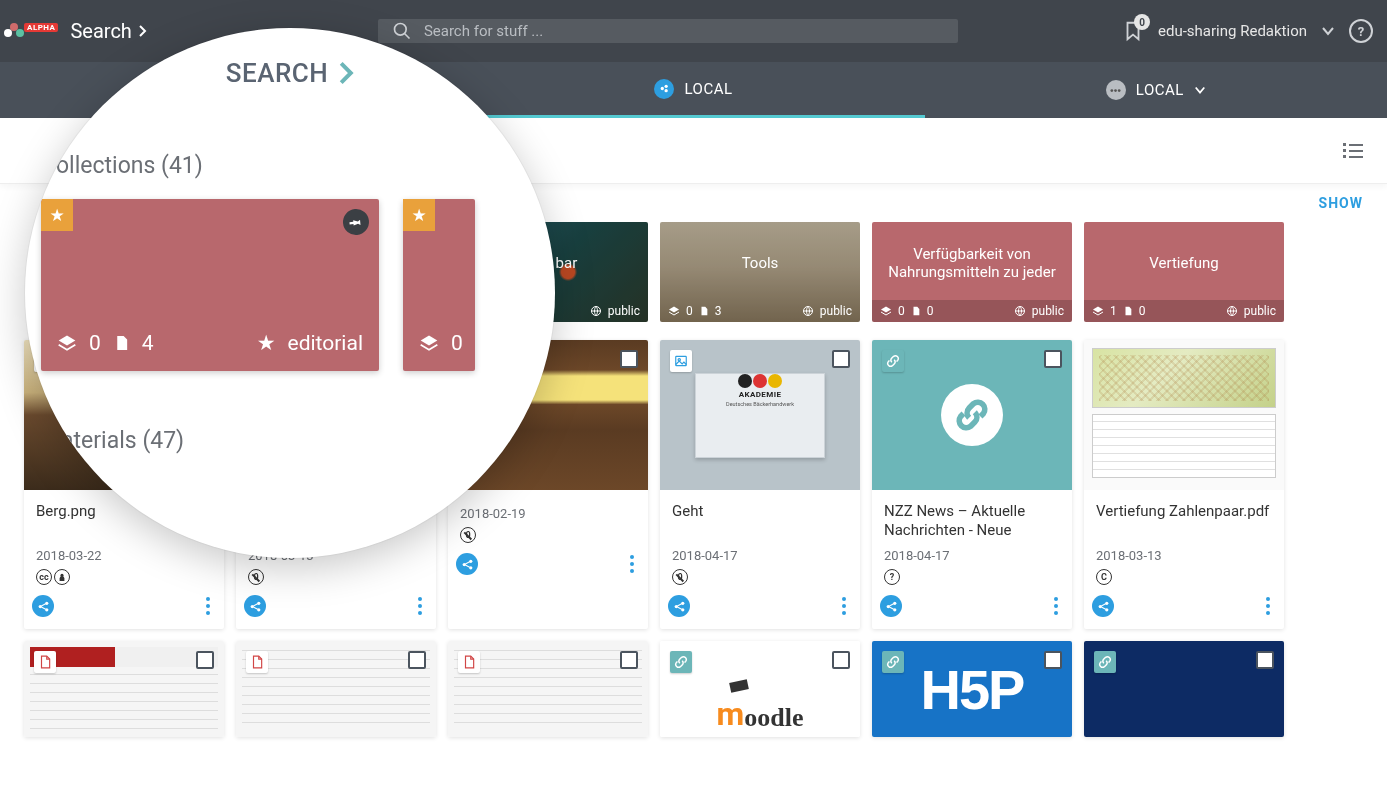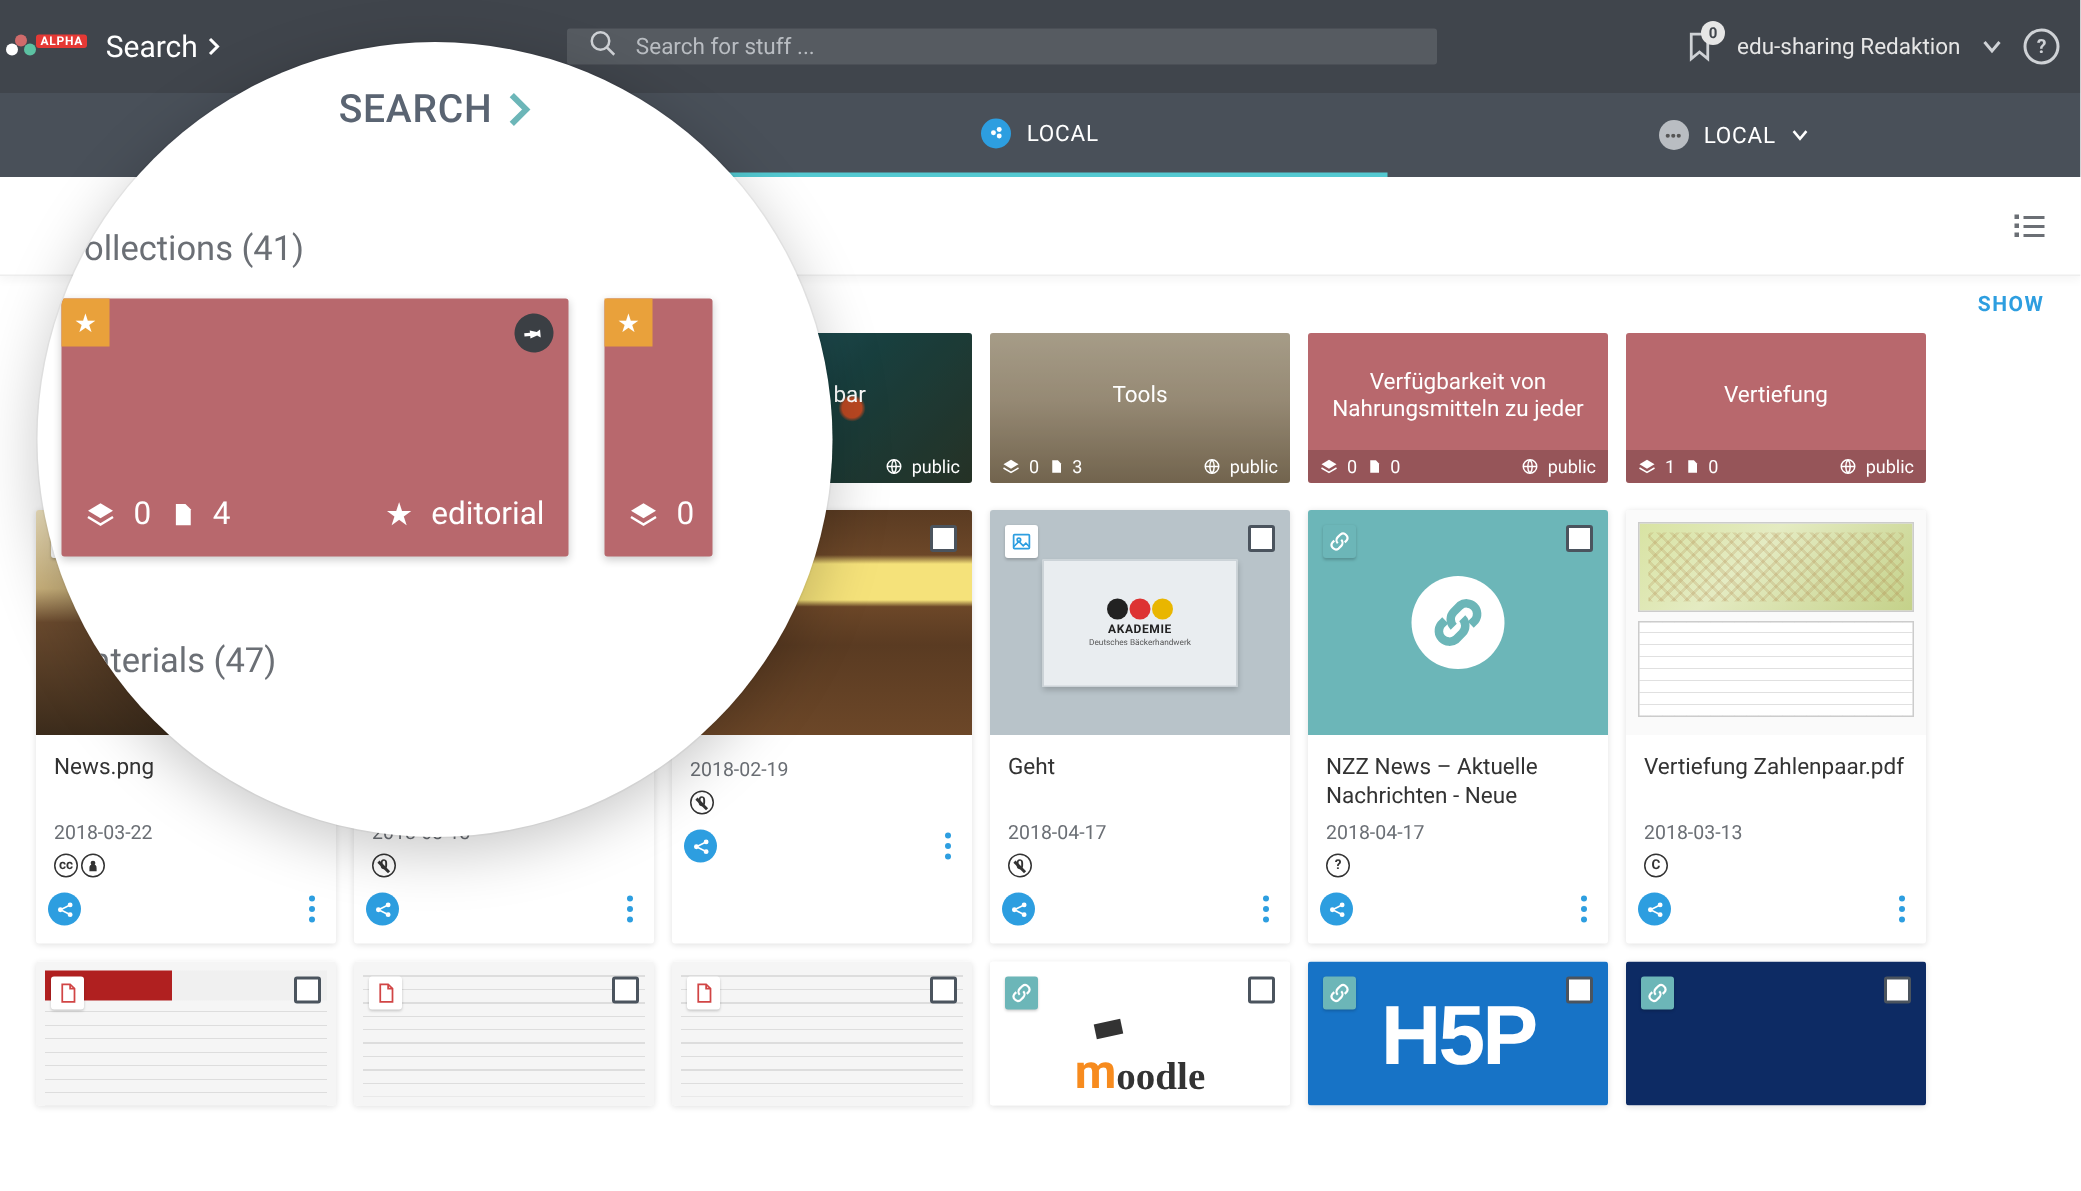--- a/index.html
+++ b/index.html
@@ -8,21 +8,21 @@
   
   .topnav { background: #40454c; height: 62px; display: flex; align-items: center; padding: 0 14px 0 4px; position: relative; }
   .logo-block { display: flex; flex-direction: row; align-items: flex-start; margin-right: 12px; font-weight: bold; }
   .logo-dots { width: 20px; height: 14px; position: relative; margin-bottom: 2px; }
   .logo-dots span { position: absolute; width: 8px; height: 8px; border-radius: 50%; }
   .ld1 { background:#d06b6b; left:6px; top:0; }
   .ld2 { background:#fff; left:0; top:6px; }
   .ld3 { background:#5cc1a2; left:12px; top:6px; }
   .alpha-badge { font-size: 8px; background:#e53935; color:#fff; padding:0 3px; border-radius:2px; letter-spacing:0.5px; }
   .nav-title { color:#fff; font-size:20px; font-weight:400; display:flex; align-items:center; gap:6px; cursor:pointer; }
-  .search-wrap { margin-left: 230px; width: 580px; height: 24px; background:#565b61; border-radius:2px; display:flex; padding:0 14px; gap:12px; }
+  .search-wrap { margin-left: 230px; width: 580px; height: 24px; background:#565b61; border-radius:2px; display:flex; align-items:center; padding:0 14px; gap:12px; }
   .search-wrap input { flex:1; background:transparent; border:none; outline:none; color:#fff; font-size:15px; }
   .search-wrap input::placeholder { color:#b9bdc2; }
   .search-icon { color:#cfd2d6; font-size:18px; }
   .nav-right { margin-left:auto; display:flex; align-items:center; gap:14px; color:#fff; }
   .bookmark-wrap { position:relative; width:22px; height:22px; }
   .bookmark-svg { stroke:#cfd2d6; fill:none; stroke-width:2; }
   .bookmark-badge { position:absolute; top:-6px; right:-6px; width:16px; height:16px; border-radius:50%; background:#e6e6e6; color:#40454c; font-size:10px; display:flex; align-items:center; justify-content:center; font-weight:700; }
   .username { font-size:15px; color:#e6e6e6; }
   .help-circle { width:24px; height:24px; border:2px solid #cfd2d6; border-radius:50%; display:flex; align-items:center; justify-content:center; color:#cfd2d6; font-size:13px; font-weight:700; }
 
@@ -73,21 +73,21 @@
   .src-dot { width:22px; height:22px; border-radius:50%; background:#2d9ee0; display:flex; align-items:center; justify-content:center; }
   .src-dot svg { fill:#fff; width:13px; height:13px; }
   .kebab { display:flex; flex-direction:column; gap:3px; cursor:pointer; padding:4px 6px; }
   .kebab span { width:4px; height:4px; border-radius:50%; background:#2d9ee0; }
 
   
   .t-rock { background: linear-gradient(180deg,#f0e3bf 0%, #cab27c 35%, #6a4a2e 50%, #3b2b1b 100%); }
   .t-teal { background:#5aa6a9; }
   .t-ruler { background: linear-gradient(180deg,#5a3b22 0%, #6c4728 20%, #f5e27a 24%, #f5e27a 40%, #6c4728 43%, #5a3b22 60%, #6c4728 100%); position:relative; }
   .t-sign { background:#b8c3c9; }
-  .sign-inner { width:130px; height:85px; background:#e9edf0; border:1px solid #ccd3d8; box-shadow:0 2px 4px rgba(0,0,0,0.2); display:flex; flex-direction:column; align-items:center; justify-content:center; gap:2px; }
+  .sign-inner { width:130px; height:85px; background:#e9edf0; border:1px solid #ccd3d8; box-shadow:0 2px 4px rgba(0,0,0,0.2); display:flex; flex-direction:column; align-items:center; gap:2px; }
   .flag-dots { display:flex; gap:1px; }
   .flag-dots span { width:14px; height:14px; border-radius:50%; }
   .sign-inner .l1 { font-size:8px; font-weight:700; letter-spacing:0.4px; color:#222;}
   .sign-inner .l2 { font-size:5.5px; color:#555; }
   .t-link { background:#6cb6b8; }
   .link-circle { width:62px; height:62px; background:#fff; border-radius:50%; display:flex; align-items:center; justify-content:center; }
   .link-circle svg { stroke:#6cb6b8; fill:none; stroke-width:4; width:34px; height:34px; }
   .t-doc { background:#fafafa; padding:8px; display:flex; flex-direction:column; gap:4px; }
   .doc-map { height:60px; background: linear-gradient(135deg,#d8e3a3 0%, #e4ebc2 40%, #c4d189 100%); border:1px solid #ccc; position:relative; }
   .doc-map::after { content:""; position:absolute; inset:6px; background: repeating-linear-gradient(45deg, rgba(170,120,60,0.18) 0 2px, transparent 2px 6px), repeating-linear-gradient(-45deg, rgba(170,120,60,0.18) 0 2px, transparent 2px 6px); }
@@ -359,21 +359,21 @@
             <div class="type-badge" style="">
               <svg width="14" height="14" viewBox="0 0 24 24" fill="none" stroke="#2d9ee0" stroke-width="2">
                 <rect x="3" y="4" width="18" height="16" rx="1"></rect>
                 <circle cx="9" cy="10" r="2"></circle>
                 <path d="M3 18 L9 12 L14 17 L17 14 L21 18"></path>
               </svg>
             </div>
             <div class="check-box"></div>
           </div>
           <div class="mat-body">
-            <div class="mat-title">News.png</div>
+            <div class="mat-title">Berg.png</div>
             <div class="mat-date">2018-03-22</div>
             <div class="mat-license">
               <span class="lic-circle">cc</span>
               <span class="lic-circle">
                 <svg width="8" height="8" viewBox="0 0 10 10">
                   <circle cx="5" cy="3" r="2" fill="#333"></circle>
                   <path d="M2 10 V7 A3 3 0 0 1 8 7 V10 Z" fill="#333"></path>
                 </svg>
               </span>
             </div>

